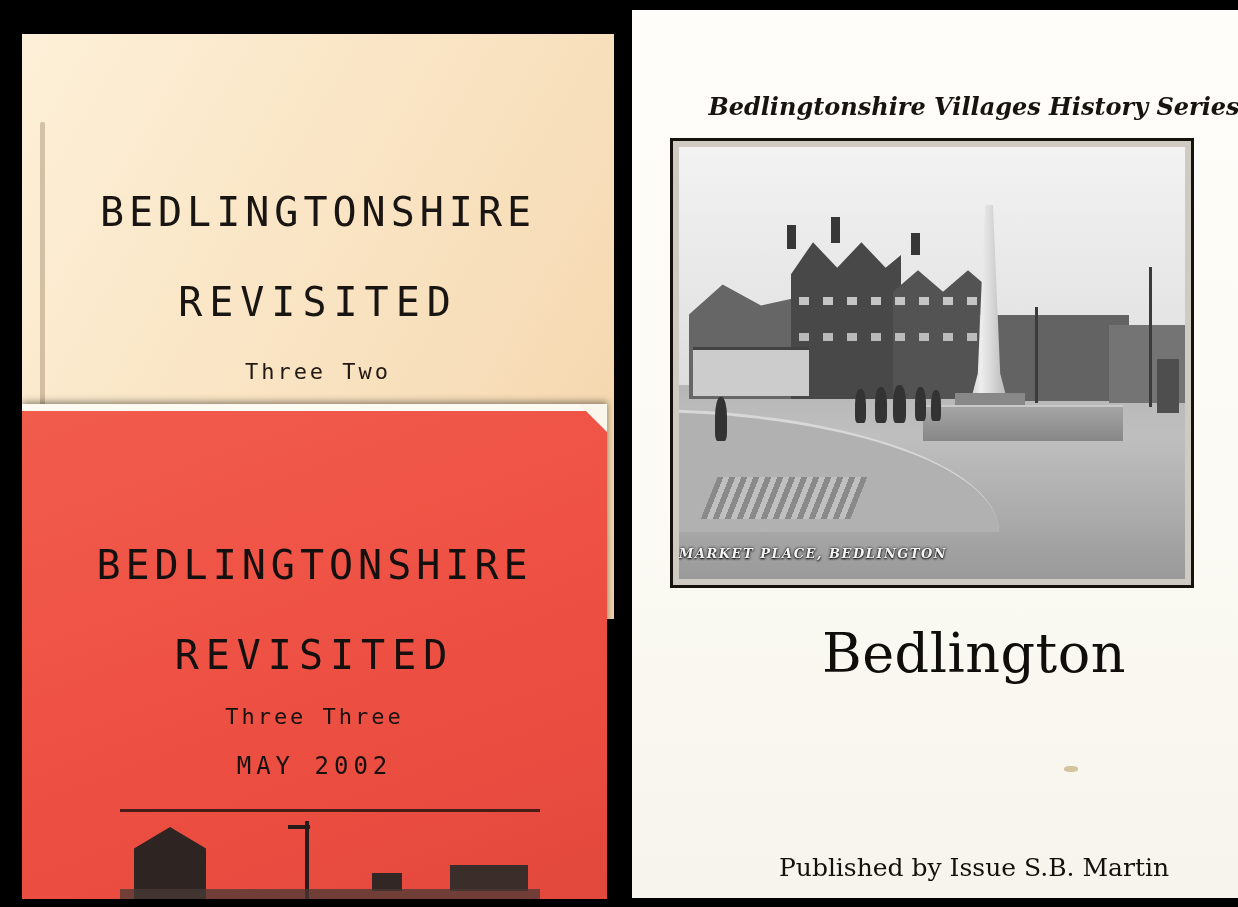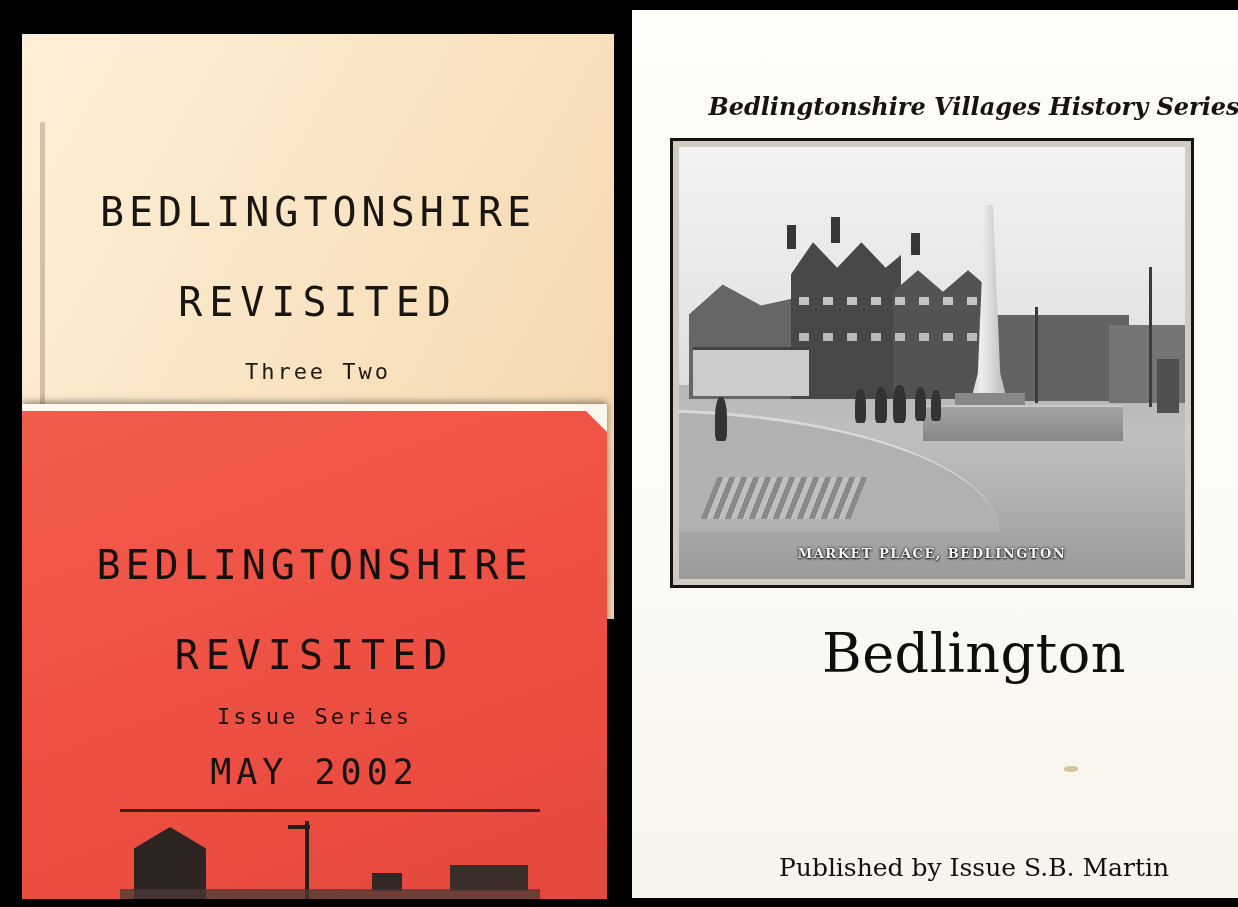--- a/index.html
+++ b/index.html
@@ -113,21 +113,21 @@
     font-size: 22px;
     letter-spacing: 3px;
     color: #17120f;
   }
   .red-date {
     position: absolute;
     left: 0; width: 100%;
     top: 348px;
     text-align: center;
     font-family: "DejaVu Sans Mono", monospace;
-    font-size: 35px;
+    font-size: 24px;
     letter-spacing: 5px;
     color: #141110;
   }
   .red-rule {
     position: absolute;
     left: 98px;
     top: 405px;
     width: 420px;
     height: 3px;
     background: #2a1512;
@@ -370,22 +370,22 @@
     position: absolute;
     left: 478px; top: 212px;
     width: 22px; height: 54px;
     background: #564f47;
   }
   
   .photo-caption {
     position: absolute;
     left: 0; width: 100%;
     bottom: 18px;
-    text-align: center;
     font-family: "DejaVu Serif", serif;
+    font-style: italic;
     font-weight: bold;
     font-size: 13px;
     letter-spacing: 1.5px;
     color: #f2efe8;
     text-shadow: 0 0 3px rgba(0,0,0,0.9), 0 1px 2px rgba(0,0,0,0.9);
     white-space: nowrap;
     margin-top: 28px;
   }
   .main-title {
     position: absolute;
@@ -431,21 +431,21 @@
     <div class="cream-title-2">REVISITED</div>
     <div class="cream-issue">Three Two</div>
     <div class="cream-date">APRIL 2002</div>
   </div>
 
   <div class="booklet-red">
     <div class="top-edge"></div>
     <div class="corner-fold"></div>
     <div class="red-title-1">BEDLINGTONSHIRE</div>
     <div class="red-title-2">REVISITED</div>
-    <div class="red-issue">Issue Series</div>
+    <div class="red-issue">Three Three</div>
     <div class="red-date">MAY 2002</div>
     <div class="red-rule"></div>
     <div class="red-photo">
       <div class="building"></div>
       <div class="lamp-arm"></div>
       <div class="lamp-pole"></div>
       <div class="box"></div>
       <div class="shed"></div>
       <div class="kerb"></div>
     </div>

